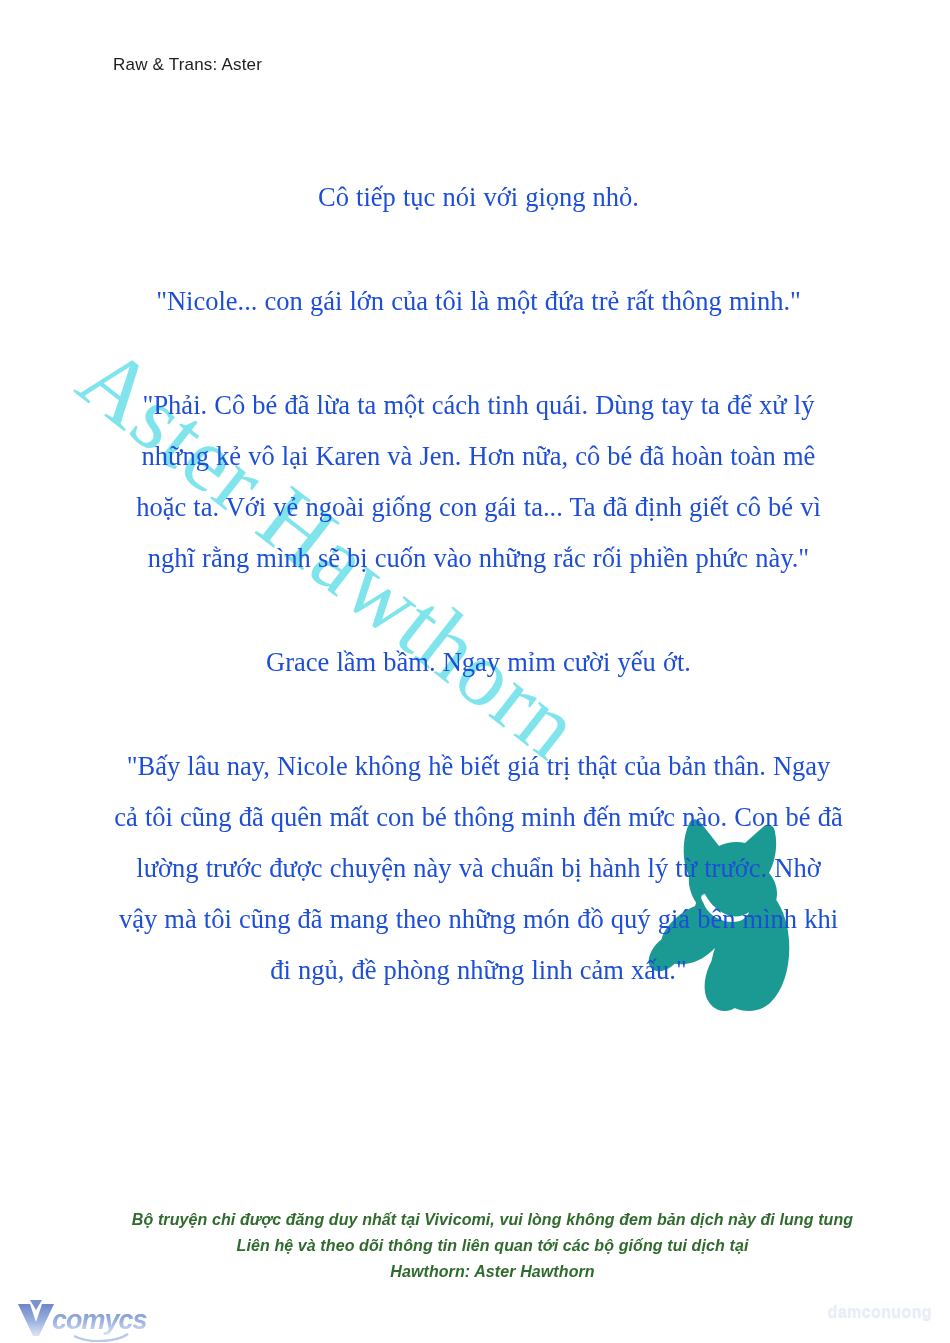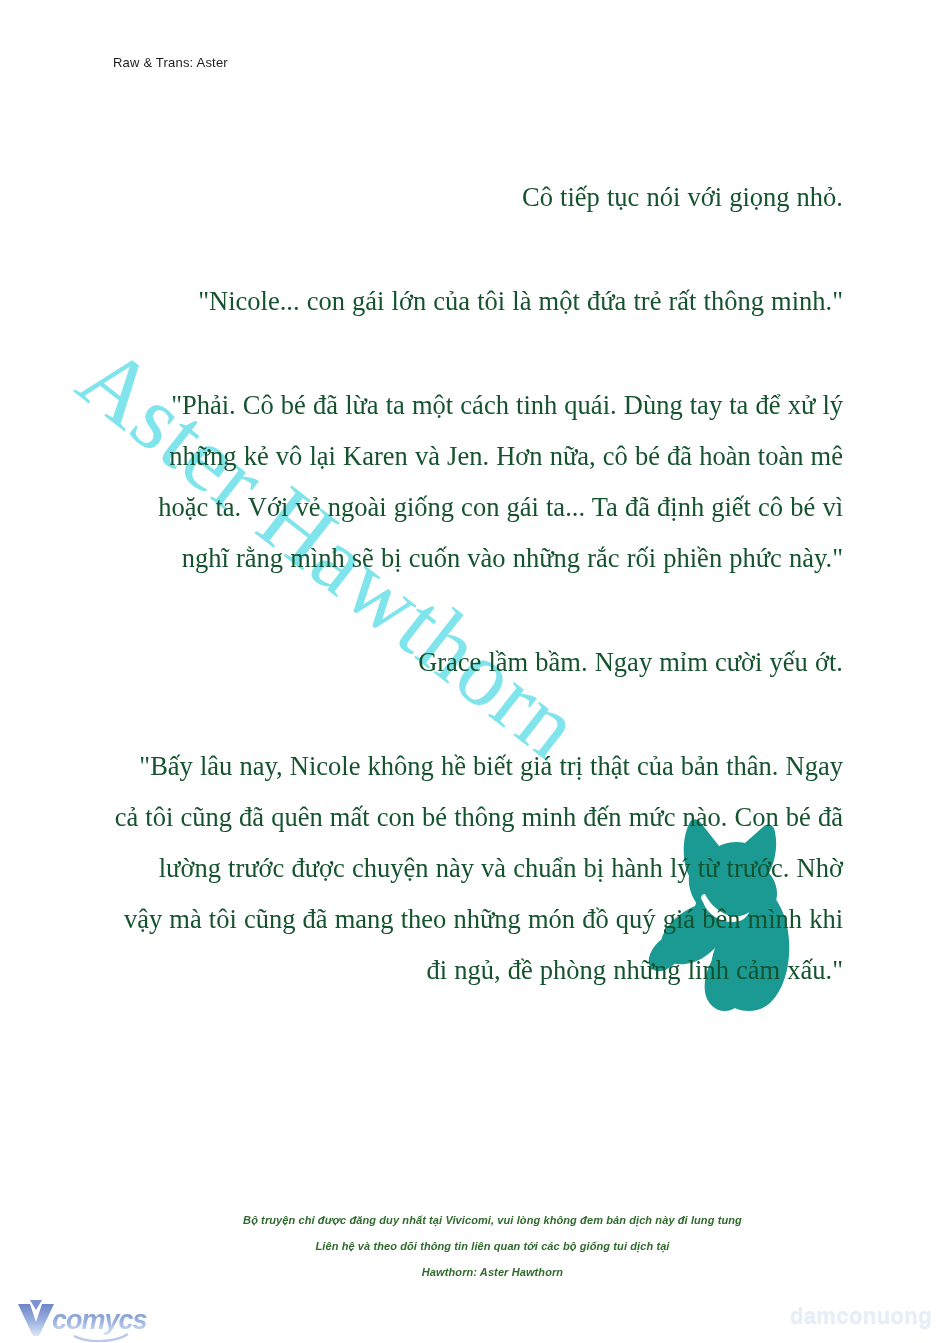--- a/index.html
+++ b/index.html
@@ -19,41 +19,41 @@
     overflow: hidden;
     box-sizing: border-box;
   }
 
   
   .header-credit {
     position: absolute;
     left: 113px;
     top: 55px;
     font-family: "Liberation Sans", "DejaVu Sans", sans-serif;
-    font-size: 13px;
+    font-size: 17px;
     color: #1d1d1d;
     letter-spacing: 0.2px;
     white-space: nowrap;
   }
 
   
   .content {
     position: absolute;
     left: 113px;
     top: 172px;
     width: 730px;
     z-index: 5;
   }
   .para {
     font-family: "Liberation Serif", "DejaVu Serif", serif;
     font-size: 26.5px;
     line-height: 51px;
-    color: #14532d;
+    color: #1d4ed8;
     margin: 0 0 53px 1px;
-    text-align: right;
+    text-align: center;
     word-spacing: 0.5px;
   }
   .para.tight { margin-bottom: 52px; }
 
   
   .wm-diag {
     position: absolute;
     left: 120px;
     top: 330px;
     width: 620px;
@@ -84,21 +84,21 @@
   .footer-notes {
     position: absolute;
     left: 0;
     right: 0;
     top: 1207px;
     text-align: center;
     z-index: 5;
   }
   .footer-line {
     font-family: "Liberation Sans", "DejaVu Sans", sans-serif;
-    font-size: 11px;
+    font-size: 16px;
     font-weight: bold;
     font-style: italic;
     color: #2f6b2c;
     line-height: 26px;
     letter-spacing: 0.1px;
     white-space: nowrap;
     padding-left: 35px;
   }
 
   
@@ -110,21 +110,21 @@
     height: 46px;
     z-index: 6;
   }
 
   
   .corner-wm {
     position: absolute;
     right: 18px;
     top: 1303px;
     font-family: "Liberation Sans", "DejaVu Sans", sans-serif;
-    font-size: 22px;
+    font-size: 16px;
     font-weight: bold;
     color: #e8eef8;
     letter-spacing: 0.4px;
     text-shadow: 0 0 3px #ffffff, 0 1px 1px #d6e0f0;
     z-index: 6;
     white-space: nowrap;
   }
 </style>
 </head>
 <body>

